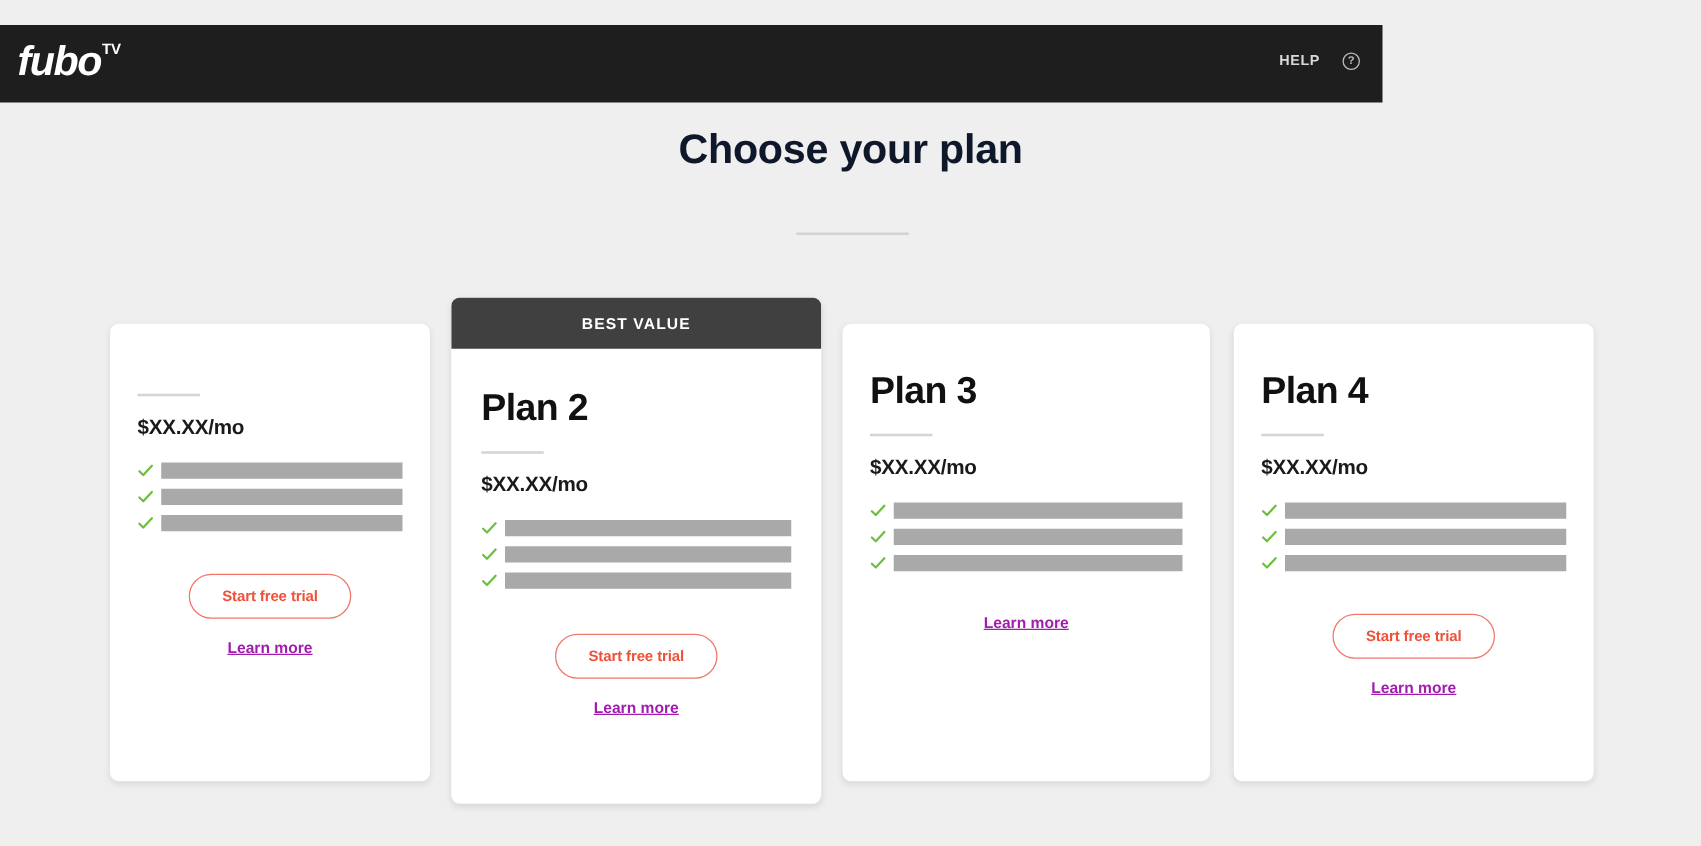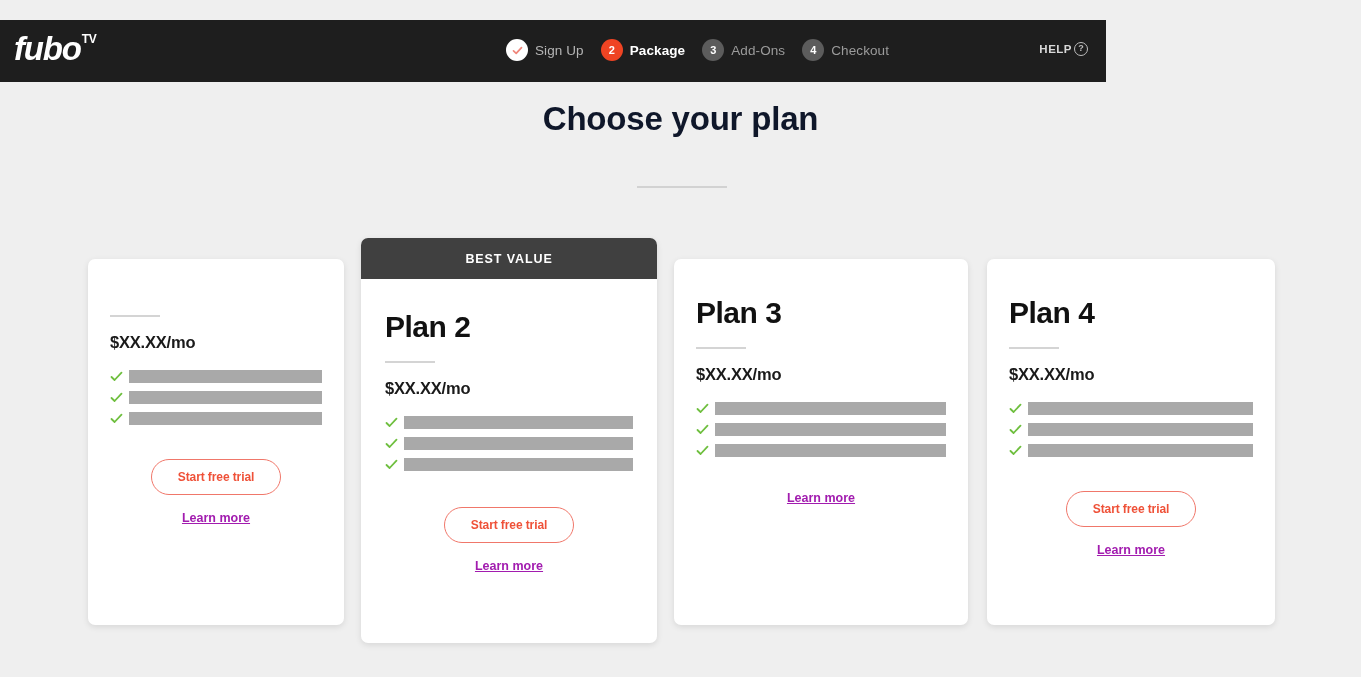--- a/index.html
+++ b/index.html
@@ -100,21 +100,21 @@
   .step.is-active .step-label { color: #ffffff; font-weight: bold; }
   .step.is-done .step-label   { color: #b5b5b5; }
 
   
   .help {
     position: absolute;
     right: 18px;
     top: 22px;
     display: flex;
     align-items: center;
-    gap: 2px;
+    gap: 18px;
   }
   .help-text {
     font-size: 11.5px;
     font-weight: bold;
     color: #d9d9d9;
     letter-spacing: 0.5px;
   }
   .help-icon {
     width: 14px; height: 14px;
     border-radius: 50%;
@@ -268,47 +268,20 @@
 </head>
 <body>
 
 <div class="header">
 
   <div class="logo">
     <span class="logo-word">fubo</span>
     <span class="logo-tv">TV</span>
   </div>
 
-  <div class="stepper">
-
-    <div class="step is-done">
-      <span class="step-badge done">
-        <svg width="13" height="13" viewBox="0 0 13 13">
-          <polyline points="2.5,6.8 5.2,9.3 10.5,3.6" fill="none" stroke="#f0867a" stroke-width="1.7" stroke-linecap="round" stroke-linejoin="round"></polyline>
-        </svg>
-      </span>
-      <span class="step-label">Sign Up</span>
-    </div>
-
-    <div class="step is-active">
-      <span class="step-badge active">2</span>
-      <span class="step-label">Package</span>
-    </div>
-
-    <div class="step">
-      <span class="step-badge todo">3</span>
-      <span class="step-label">Add-Ons</span>
-    </div>
-
-    <div class="step">
-      <span class="step-badge todo">4</span>
-      <span class="step-label">Checkout</span>
-    </div>
-
-  </div>
 
   <div class="help">
     <span class="help-text">HELP</span>
     <span class="help-icon">?</span>
   </div>
 
 </div>
 
 <div class="page-title">Choose your plan</div>
 <div class="title-rule"></div>

